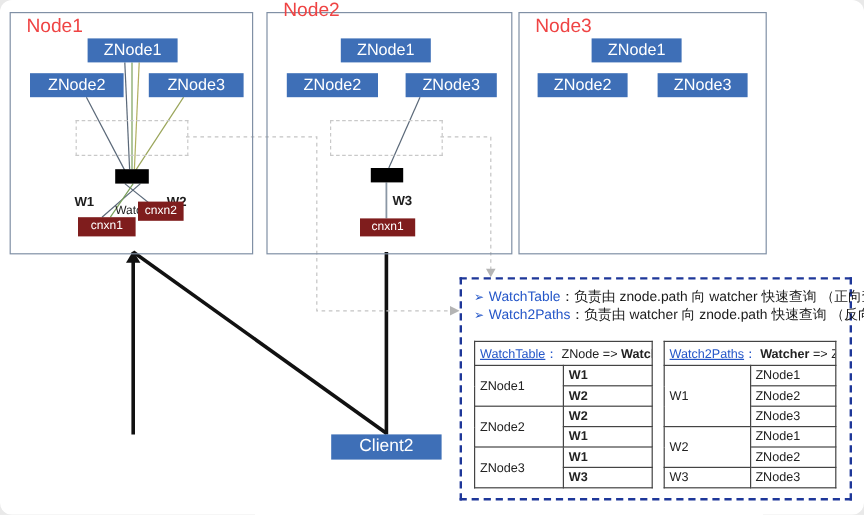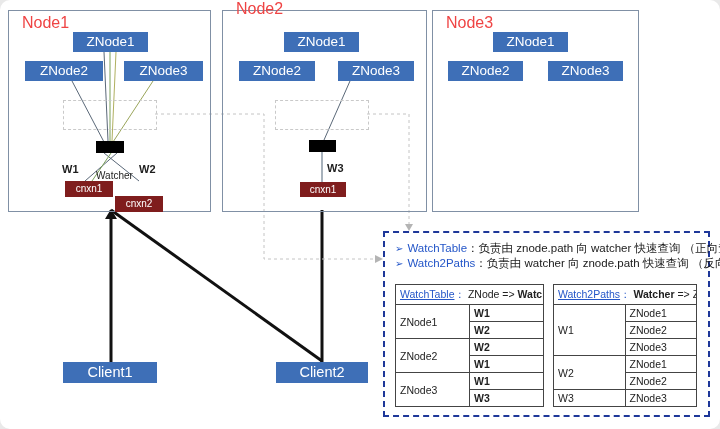--- a/index.html
+++ b/index.html
@@ -73,39 +73,38 @@
   <div class="node-label" style="left:22px;top:14px">Node1</div>
   <div class="zbox" style="left:73px;top:32px;width:75px">ZNode1</div>
   <div class="zbox" style="left:25px;top:61px;width:78px">ZNode2</div>
   <div class="zbox" style="left:124px;top:61px;width:79px">ZNode3</div>
   <div class="dashed-rect" style="left:63px;top:100px;width:92px;height:28px"></div>
   <div class="black-rect" style="left:96px;top:141px;width:28px;height:12px"></div>
   <div class="wlabel" style="left:62px;top:163px">W1</div>
   <div class="watcher-caption" style="left:96px;top:170px">Watcher</div>
   <div class="wlabel" style="left:139px;top:163px">W2</div>
   <div class="cnxn" style="left:65px;top:181px;width:48px">cnxn1</div>
-  <div class="cnxn" style="left:115px;top:196px;width:48px">cnxn2</div>
+  <div class="cnxn" style="left:115px;top:168px;width:38px">cnxn2</div>
 
   <div class="node" style="left:222px;top:10px;width:203px;height:200px"></div>
   <div class="node-label" style="left:236px;top:0">Node2</div>
   <div class="zbox" style="left:284px;top:32px;width:75px">ZNode1</div>
   <div class="zbox" style="left:239px;top:61px;width:76px">ZNode2</div>
   <div class="zbox" style="left:338px;top:61px;width:76px">ZNode3</div>
   <div class="dashed-rect" style="left:275px;top:100px;width:92px;height:28px"></div>
   <div class="black-rect" style="left:309px;top:140px;width:27px;height:12px"></div>
   <div class="wlabel" style="left:327px;top:162px">W3</div>
   <div class="cnxn" style="left:300px;top:182px;width:46px;height:15px;line-height:15px">cnxn1</div>
 
   <div class="node" style="left:432px;top:10px;width:205px;height:200px"></div>
   <div class="node-label" style="left:446px;top:14px">Node3</div>
   <div class="zbox" style="left:493px;top:32px;width:75px">ZNode1</div>
   <div class="zbox" style="left:448px;top:61px;width:75px">ZNode2</div>
   <div class="zbox" style="left:548px;top:61px;width:75px">ZNode3</div>
 
-  <div class="client" style="left:63px;top:362px;width:94px">Client1</div>
   <div class="client" style="left:276px;top:362px;width:92px">Client2</div>
 
   <div class="ann">
     <div class="bullet" style="top:8px">
       <span class="mark">➢</span><span class="term">WatchTable</span><span>：负责由 znode.path 向 watcher 快速查询 （正向查询）</span>
     </div>
     <div class="bullet" style="top:23px">
       <span class="mark">➢</span><span class="term">Watch2Paths</span><span>：负责由 watcher 向 znode.path 快速查询 （反向查询）</span>
     </div>
 

